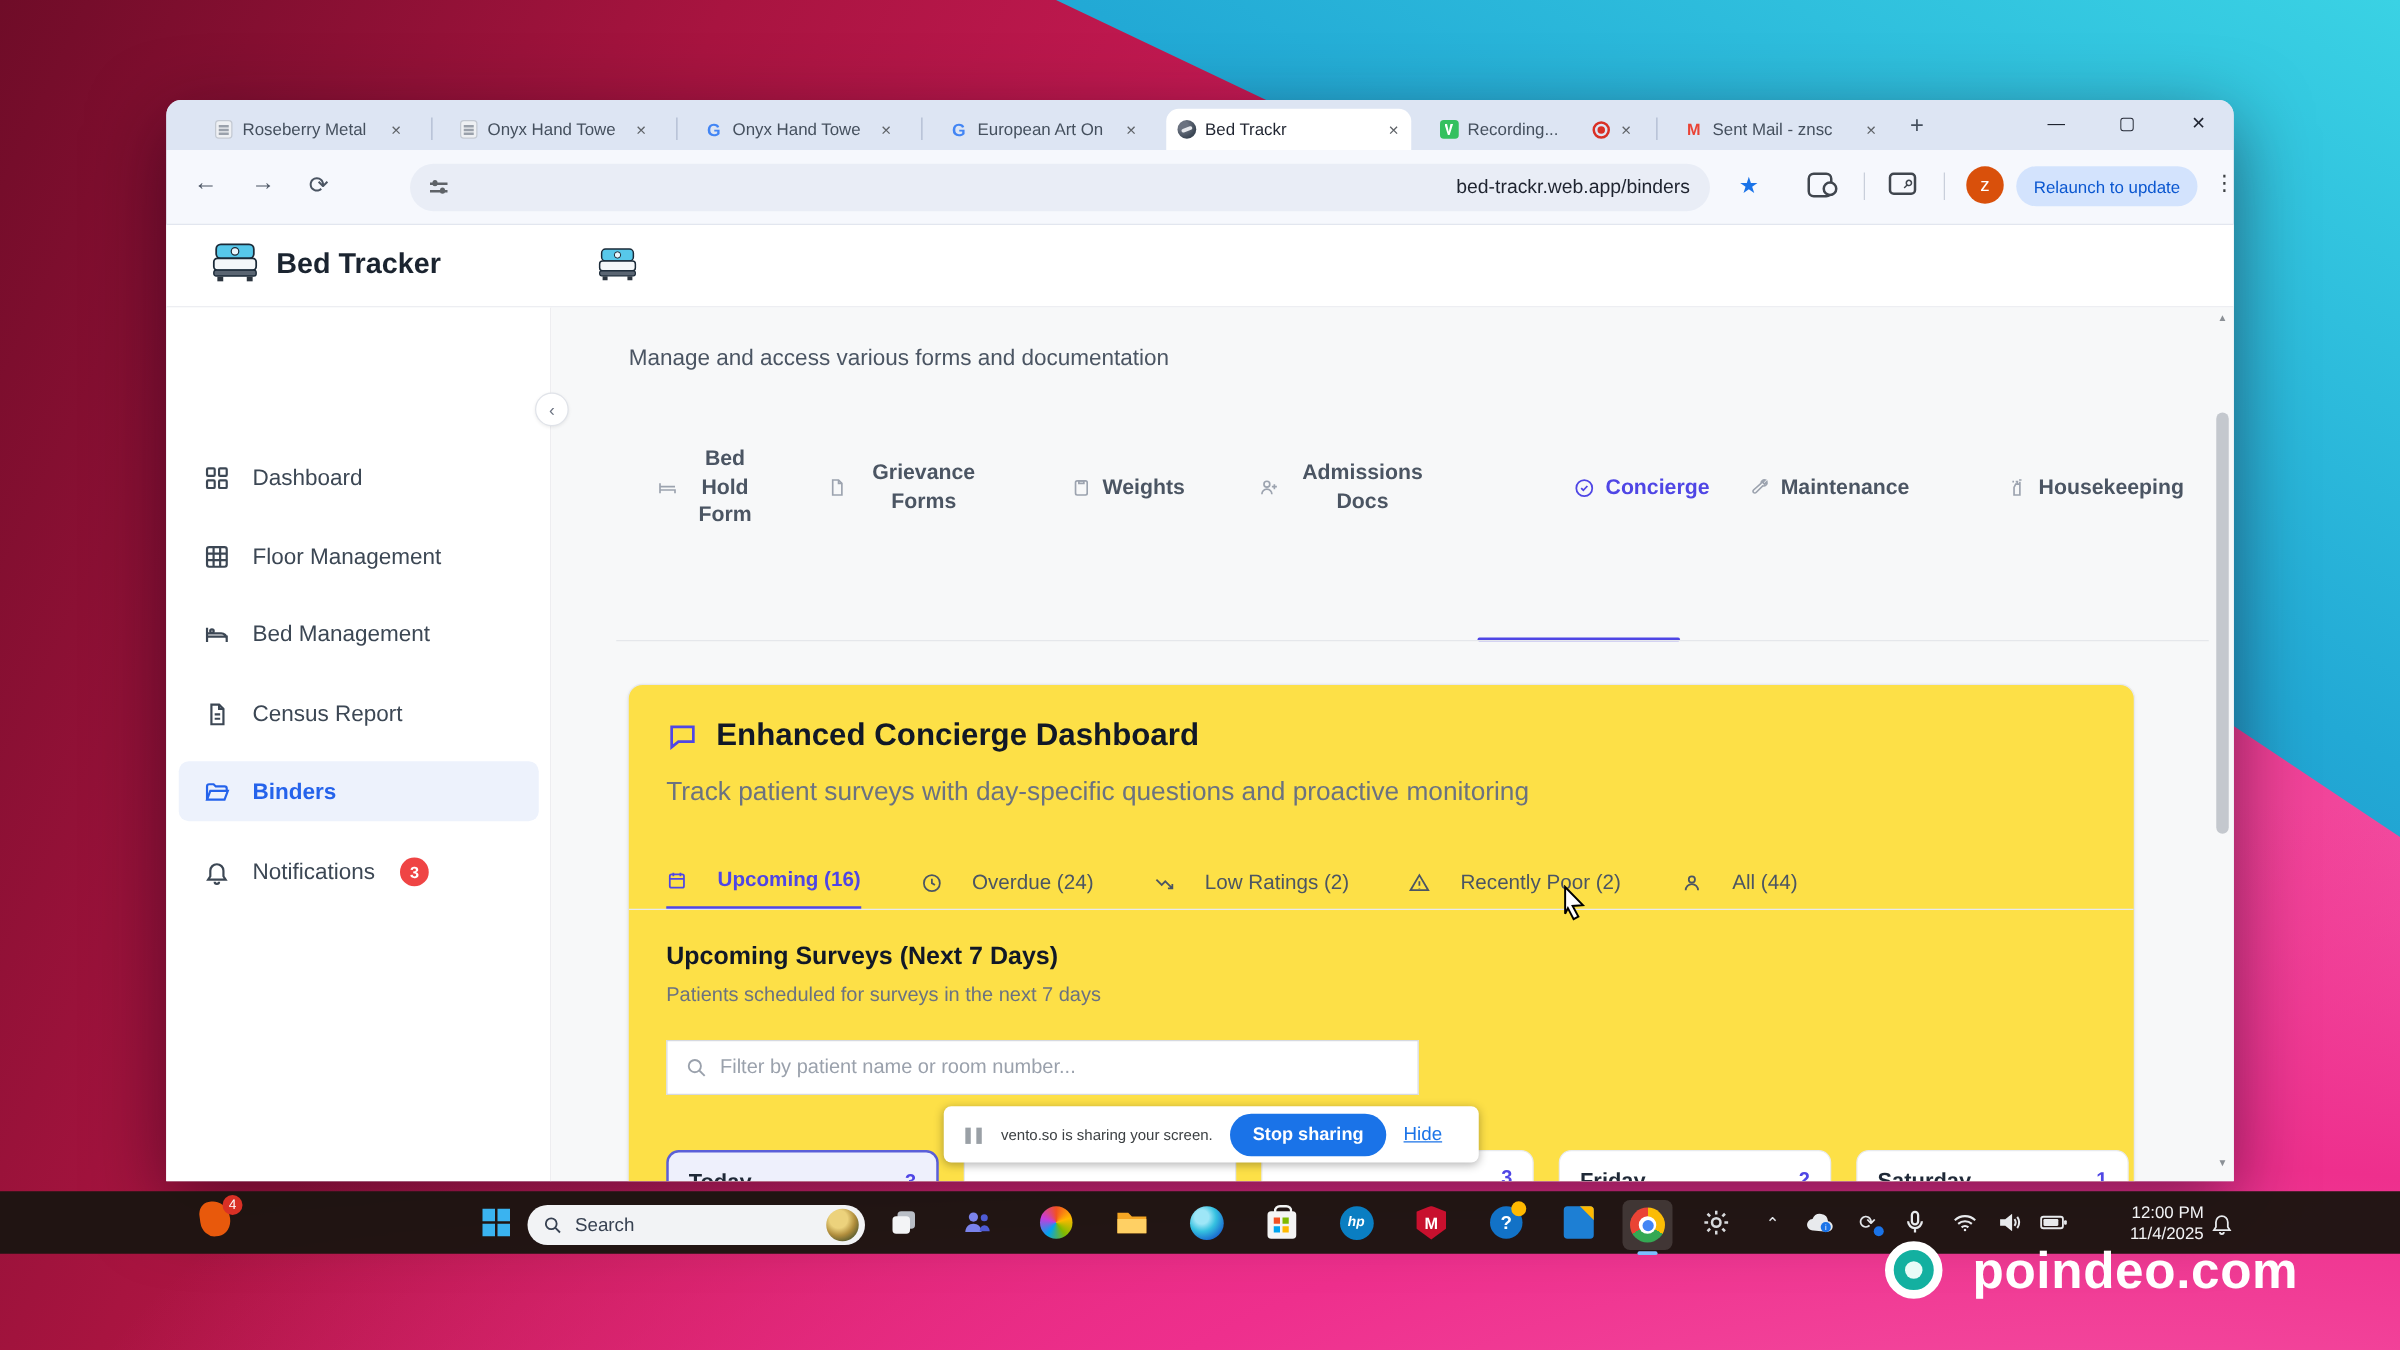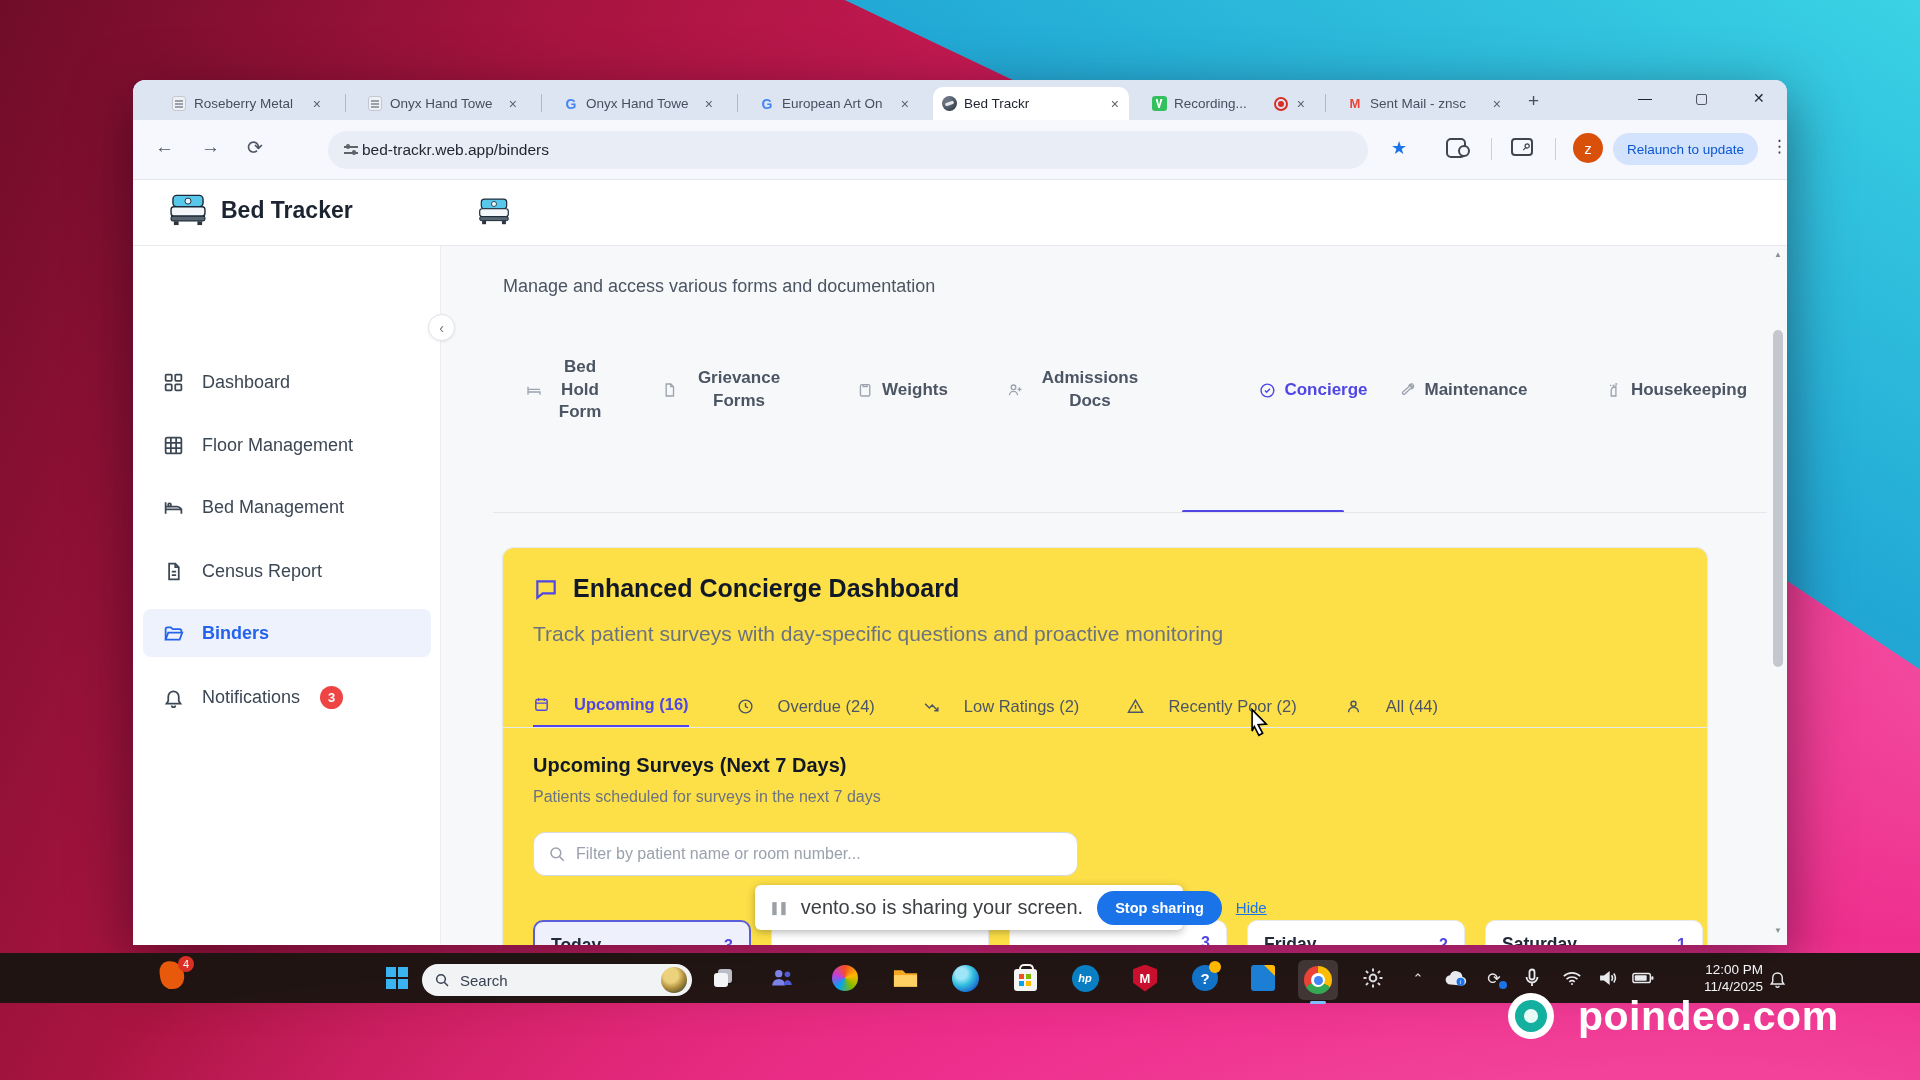--- a/index.html
+++ b/index.html
@@ -41,21 +41,21 @@
   .rec-dot { width:14px; height:14px; border-radius:50%; border:2px solid #d93025; display:flex; align-items:center; justify-content:center; }
   .rec-dot::after{ content:""; width:6px; height:6px; border-radius:50%; background:#d93025; }
   .fav-gmail { font-weight:bold; font-size:13px; color:#ea4335; }
   .newtab { position:absolute; left:1395px; top:10px; font-size:19px; color:#45505e; }
   .wctrl { position:absolute; top:10px; font-size:14px; color:#1f2430; }
 
   
   .toolbar { position:absolute; left:0; top:40px; width:100%; height:60px; background:#f6f8fd; border-bottom:1px solid #e2e6ef; }
   .navbtn { position:absolute; top:16px; font-size:19px; color:#4b5563; }
   .omnibox { position:absolute; left:195px; top:11px; width:1040px; height:38px; border-radius:19px;
-    background:#e9edf6; display:flex; align-items:center; gap:2px; padding:0 16px; }
+    background:#e9edf6; display:flex; align-items:center; gap:2px; padding:0 16px;justify-content:space-between; }
   .tune { width:16px; height:14px; position:relative; }
   .tune::before{ content:""; position:absolute; left:0; top:3px; width:14px; height:1.8px; background:#5f6368; box-shadow:0 6px 0 #5f6368; }
   .tune::after{ content:""; position:absolute; top:1px; left:2px; width:4px; height:5px; border-radius:2px; background:#5f6368; box-shadow:6px 6px 0 #5f6368; }
   .urltext { font-size:15.5px; color:#1f2430; }
   .star { position:absolute; left:1258px; top:17px; font-size:18px; color:#1a73e8; }
   .ext-ic { position:absolute; left:1313px; top:18px; width:20px; height:20px; border:2px solid #40464e; border-radius:5px; }
   .ext-ic::after { content:""; position:absolute; right:-6px; top:5px; width:8px; height:8px; border-radius:50%; border:2px solid #40464e; background:#f6f8fd; }
   .sp-ic { position:absolute; left:1378px; top:18px; width:22px; height:18px; border:2px solid #40464e; border-radius:4px; }
   .sp-ic::after { content:"⌕"; position:absolute; right:0px; top:-3px; font-size:14px; color:#40464e; font-weight:bold; }
   .vsep { position:absolute; top:18px; width:1px; height:22px; background:#c9cfdb; }
@@ -98,42 +98,42 @@
     border:1px solid #e7e9ee; border-radius:12px; box-shadow:0 1px 3px rgba(16,24,40,.05); overflow:hidden; }
   .card-title-row { position:absolute; left:30px; top:26px; display:flex; align-items:center; gap:14px; }
   .card-title { font-size:25px; font-weight:bold; color:#111827; }
   .card-sub { position:absolute; left:30px; top:74px; font-size:21px; color:#6b7280; }
   .csubtabs { position:absolute; left:30px; top:136px; height:44px; display:flex; gap:48px; }
   .ctab { display:flex; align-items:center; gap:24px; font-size:16.5px; color:#4b5563; height:100%; }
   .ctab.active { color:#4f46e5; font-weight:bold; border-bottom:3px solid #4f46e5; }
   .card-divider { position:absolute; left:0; right:0; top:179px; height:1px; background:#e8eaee; }
   .sect-title { position:absolute; left:30px; top:206px; font-size:20px; font-weight:bold; color:#111827; }
   .sect-sub { position:absolute; left:30px; top:240px; font-size:16px; color:#6b7280; }
-  .search { position:absolute; left:30px; top:284px; width:545px; height:44px; border:1px solid #d6d9e0;
-    border-radius:12px; background:#fff; display:flex; align-items:center; gap:10px; padding:0 14px; }
+  .search { position:absolute; left:30px; top:284px; width:602px; height:44px; border:1px solid #d6d9e0;
+    border-radius:0; background:#fff; display:flex; align-items:center; gap:10px; padding:0 14px; }
   .search input { border:0; outline:0; flex:1; font-size:16px; color:#111827; font-family:"Liberation Sans",sans-serif; background:transparent; }
   .search input::placeholder { color:#9aa1ac; }
 
   .day-card { position:absolute; top:372px; width:218px; height:150px; background:#fff;
     border:1px solid #e8eaee; border-radius:10px; padding:13px 16px; }
   .day-card.active { background:#eef0fc; border:2px solid #5a5fd8; }
   .day-head { display:flex; justify-content:space-between; align-items:center; margin-bottom:9px; }
   .day-name { font-size:17.5px; font-weight:bold; color:#1f2937; }
   .day-count { font-size:16px; font-weight:bold; color:#4f46e5; }
 
   
   .scroll-ar { position:absolute; left:1639px; width:12px; font-size:8px; color:#8b9096; text-align:center; }
   .scroll-thumb { position:absolute; left:1640px; top:250px; width:10px; height:337px; background:#c4c8ce; border-radius:5px; }
 
   
   .sharebar { position:absolute; left:755px; top:885px; width:428px; height:45px; background:#fff;
     border-radius:6px; box-shadow:0 2px 8px rgba(0,0,0,.3); display:flex; align-items:center; gap:14px;
     padding:0 14px; z-index:40; }
   .pausebars { color:#9aa0a6; font-size:13px; letter-spacing:-2px; }
-  .share-msg { font-size:20px; color:#3c4043; white-space:nowrap; }
+  .share-msg { font-size:12px; color:#3c4043; white-space:nowrap; }
   .stopbtn { height:34px; border-radius:17px; background:#1a73e8; color:#fff; font-size:14.5px; font-weight:bold;
     display:flex; align-items:center; padding:0 18px; white-space:nowrap; }
   .hidelink { font-size:15px; color:#1a73e8; text-decoration:underline; }
 
   
   .taskbar { position:absolute; left:0; top:953px; width:1920px; height:50px; background:rgba(28,21,17,.97); z-index:30; }
   .tb { position:absolute; top:10px; width:30px; height:30px; display:flex; align-items:center; justify-content:center; }
   .tb-badge-app { position:absolute; left:160px; top:8px; width:30px; height:32px; }
   .flame { width:24px; height:28px; background:#e8590c; border-radius:40% 60% 50% 50%; transform:rotate(-8deg); }
   .nbadge { position:absolute; right:-4px; top:-5px; min-width:16px; height:16px; border-radius:8px; background:#d93025;

